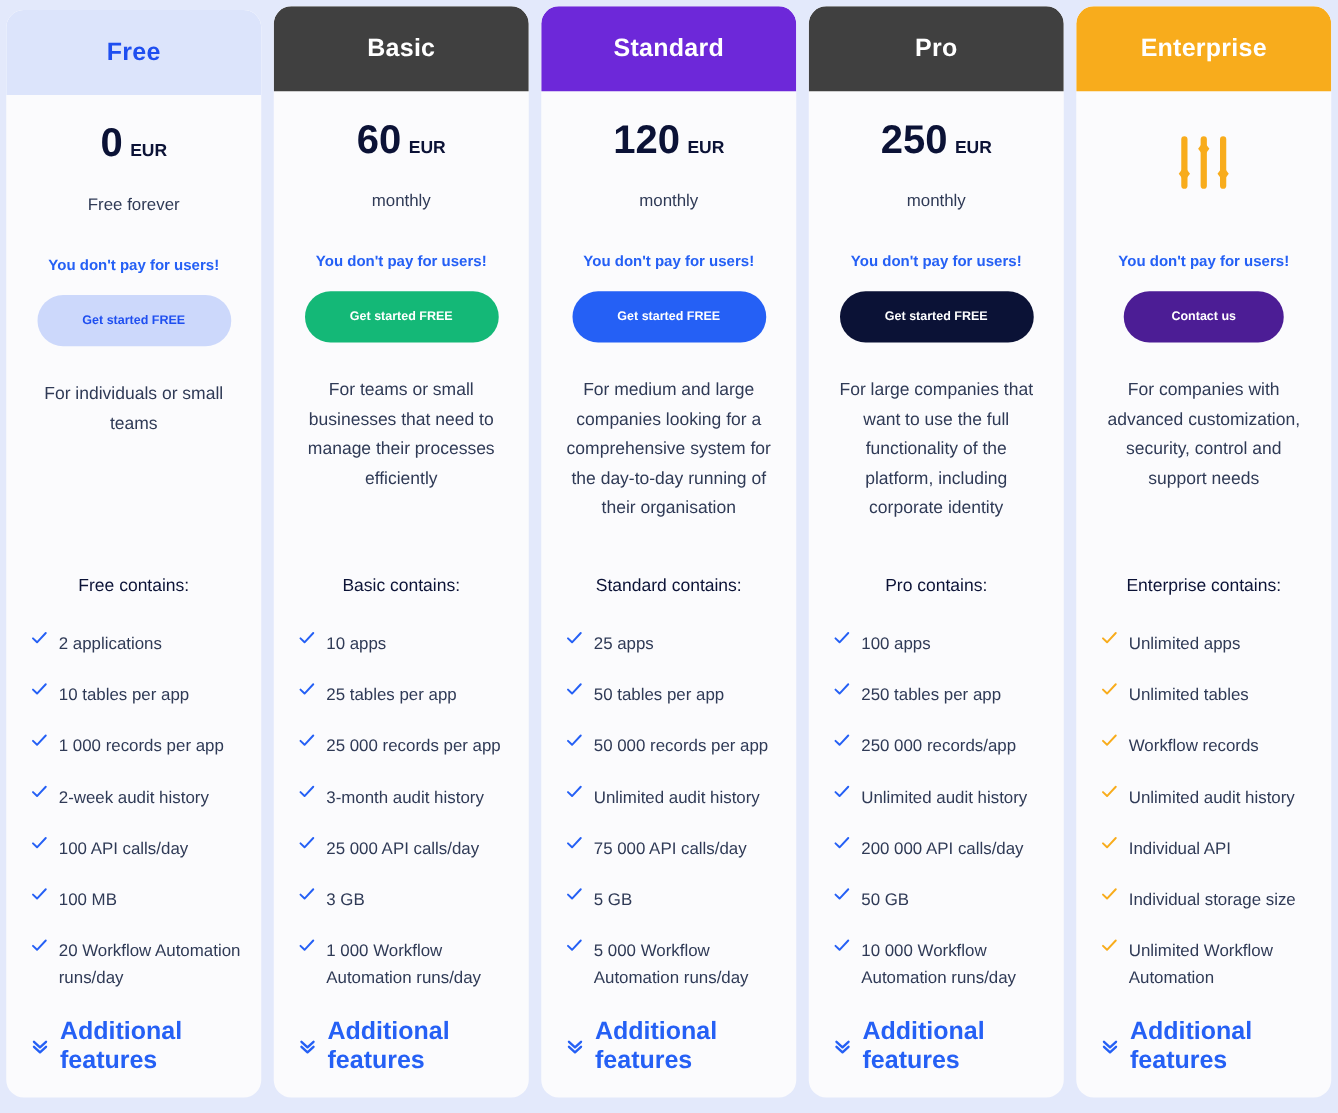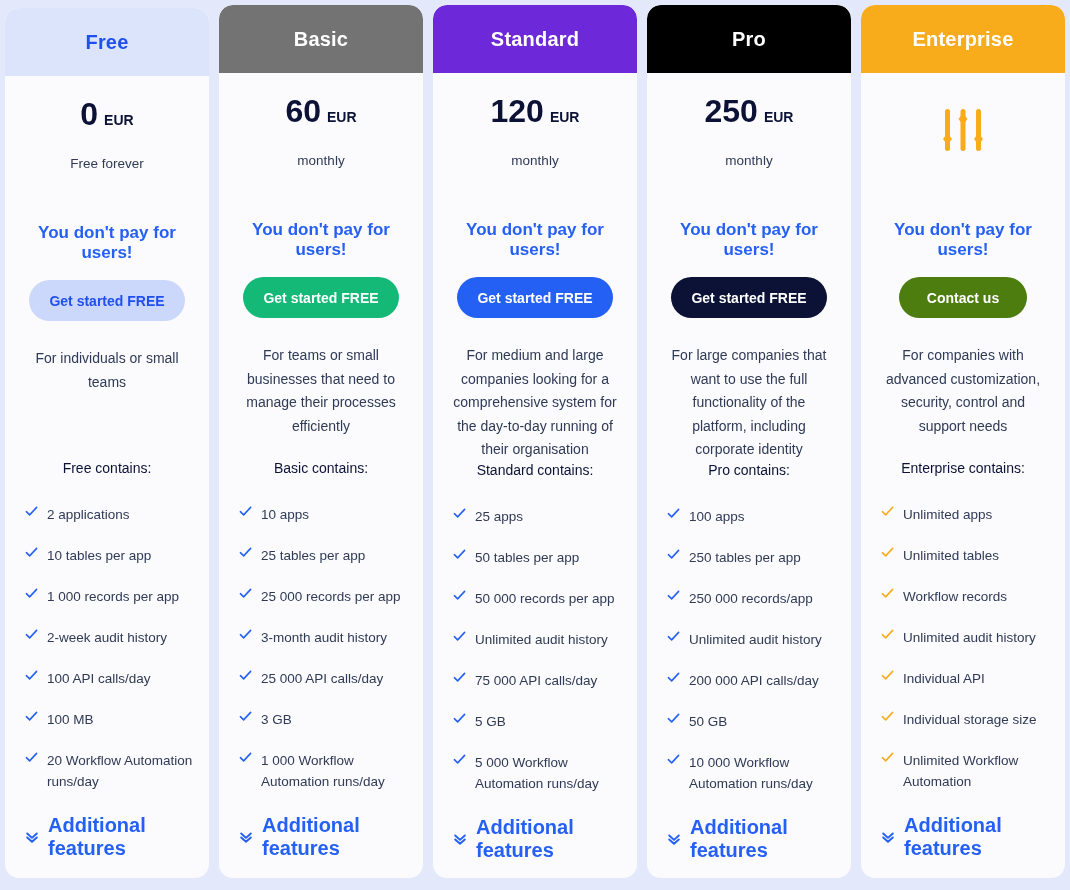--- a/index.html
+++ b/index.html
@@ -49,27 +49,27 @@
   .plan-header-title {
     font-size: 20px;
     font-weight: bold;
     letter-spacing: 0.2px;
   }
 
   .free .plan-header { background: #dce4fb; }
   .free .plan-header-title { color: #1f4ff0; }
 
   .basic .plan-header { background: #16b униand; }
-  .basic .plan-header { background: #737373; }
+  .basic .plan-header { background: #404040; }
   .basic .plan-header-title { color: #ffffff; }
 
   .standard .plan-header { background: #6d28d9; }
   .standard .plan-header-title { color: #ffffff; }
 
-  .pro .plan-header { background: #000000; }
+  .pro .plan-header { background: #404040; }
   .pro .plan-header-title { color: #ffffff; }
 
   .enterprise .plan-header { background: #f8ac1c; }
   .enterprise .plan-header-title { color: #ffffff; }
 
   .plan-body {
     flex: 1 1 auto;
     display: flex;
     flex-direction: column;
     padding: 0 14px;
@@ -107,49 +107,49 @@
 
   .price-period {
     text-align: center;
     font-size: 13.5px;
     color: #2f3a56;
     margin-top: -12px;
   }
 
   .no-user-fee {
     text-align: center;
-    font-size: 17px;
+    font-size: 12px;
     color: #2560f5;
     font-weight: bold;
-    margin-top: 52px;
+    margin-top: 34px;
   }
 
   .cta-wrap {
     display: flex;
     justify-content: center;
     margin-top: 17px;
   }
 
   .cta-button {
     border: none;
     border-radius: 22px;
     height: 41px;
     padding: 0 20px;
     min-width: 155px;
-    font-size: 14px;
+    font-size: 10px;
     font-weight: bold;
     font-family: "Liberation Sans", sans-serif;
     cursor: pointer;
   }
 
   .free .cta-button { background: #ccd8fb; color: #1f4ff0; }
   .basic .cta-button { background: #14b877; color: #ffffff; }
   .standard .cta-button { background: #2560f5; color: #ffffff; }
   .pro .cta-button { background: #0b1236; color: #ffffff; }
-  .enterprise .cta-button { background: #4d7c0f; color: #ffffff; min-width: 128px; }
+  .enterprise .cta-button { background: #4c1d95; color: #ffffff; min-width: 128px; }
 
   .plan-tagline {
     text-align: center;
     font-size: 14px;
     line-height: 23.5px;
     color: #2f3a56;
     margin-top: 26px;
     padding: 0 4px;
   }
 

